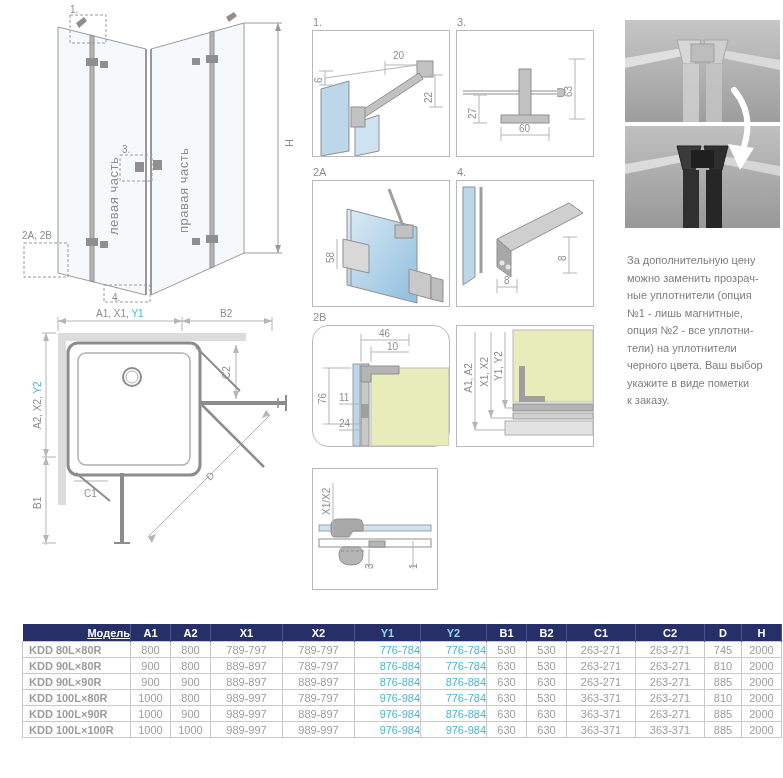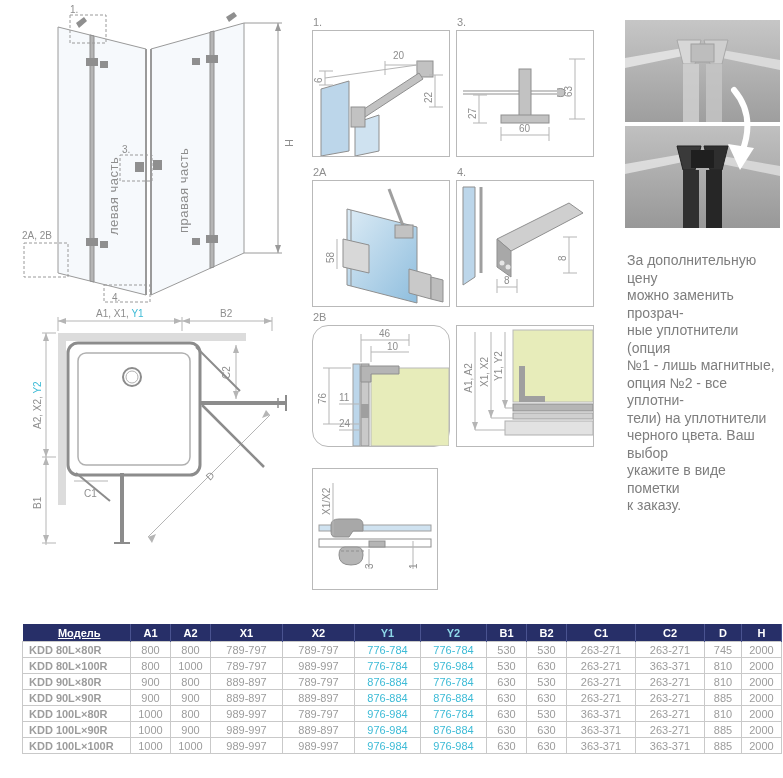--- a/index.html
+++ b/index.html
@@ -3,32 +3,32 @@
 <meta charset="utf-8">
 <style>
   html,body{margin:0;padding:0;background:#fff;}
   .page{position:relative;width:783px;height:778px;background:#fff;overflow:hidden;
         font-family:"Liberation Sans",sans-serif;color:#8e8e8e;}
   .abs{position:absolute;}
   svg text{font-family:"Liberation Sans",sans-serif;fill:#8e8e8e;}
   .detail-box{position:absolute;border:1px solid #b9b9b9;background:#fff;}
   .detail-callout{position:absolute;top:-15px;left:0;font-size:11px;color:#8e8e8e;}
   .photo{position:absolute;overflow:hidden;}
-  .note{position:absolute;left:627px;top:252px;width:152px;font-size:14px;line-height:17.5px;
+  .note{position:absolute;left:627px;top:252px;width:152px;font-size:11px;line-height:17.5px;
         color:#7e7e7e;white-space:pre-line;}
   
   .spec-table{position:absolute;left:22px;top:624px;width:756px;border-collapse:collapse;
               table-layout:fixed;font-size:11px;}
   .spec-table th{background:#272f68;color:#fff;font-weight:bold;height:16px;
                  border-right:1px solid #4a5390;border-top:1px solid #272f68;padding:0;text-align:center;}
   .spec-table th.cyan{color:#8ed7e8;}
   .spec-table td{color:#9c9c9c;height:15px;border:1px solid #c9c9c9;text-align:center;
                  padding:0;white-space:nowrap;overflow:hidden;}
   .spec-table td.model{text-align:left;padding-left:6px;font-weight:bold;}
-  .spec-table td.cyan{color:#3dbbd6;}
+  .spec-table td.cyan{color:#3dbbd6;text-align:right;}
   col.c-model{width:108px;} col.c-sm{width:40px;} col.c-md{width:72px;}
   col.c-y{width:66px;} col.c-c{width:69px;} col.c-d{width:37px;} col.c-h{width:40px;}
 </style>
 </head>
 <body>
 
 <div class="page">
 
   <svg class="abs" style="left:20px;top:5px;" width="285" height="300" viewBox="0 0 285 300">
     <g stroke="#9a9a9a" stroke-width="1" fill="none">
@@ -384,21 +384,21 @@
         <col class="c-y">
       <col class="c-sm">
         <col class="c-sm">
         <col class="c-c">
         <col class="c-c">
       <col class="c-d">
         <col class="c-h">
     </colgroup>
     <thead>
         <tr id="head-row">
-          <th style="text-align: center; padding-left: 6px; text-decoration: underline;">Модель</th>
+          <th style="text-align: right; padding-left: 6px; text-decoration: underline;">Модель</th>
           <th>A1</th>
           <th>A2</th>
           <th>X1</th>
           <th>X2</th>
           <th class="cyan">Y1</th>
           <th class="cyan">Y2</th>
           <th>B1</th>
           <th>B2</th>
           <th>C1</th>
           <th>C2</th>
@@ -416,35 +416,20 @@
           <td class="cyan">776-784</td>
           <td class="cyan">776-784</td>
           <td>530</td>
           <td>530</td>
           <td>263-271</td>
           <td>263-271</td>
           <td>745</td>
           <td>2000</td>
         </tr>
         <tr>
-          <td class="model">KDD 80L×100R</td>
-          <td>800</td>
-          <td>1000</td>
-          <td>789-797</td>
-          <td>989-997</td>
-          <td class="cyan">776-784</td>
-          <td class="cyan">976-984</td>
-          <td>530</td>
-          <td>630</td>
-          <td>263-271</td>
-          <td>363-371</td>
-          <td>810</td>
-          <td>2000</td>
-        </tr>
-        <tr>
           <td class="model">KDD 90L×80R</td>
           <td>900</td>
           <td>800</td>
           <td>889-897</td>
           <td>789-797</td>
           <td class="cyan">876-884</td>
           <td class="cyan">776-784</td>
           <td>630</td>
           <td>530</td>
           <td>263-271</td>

